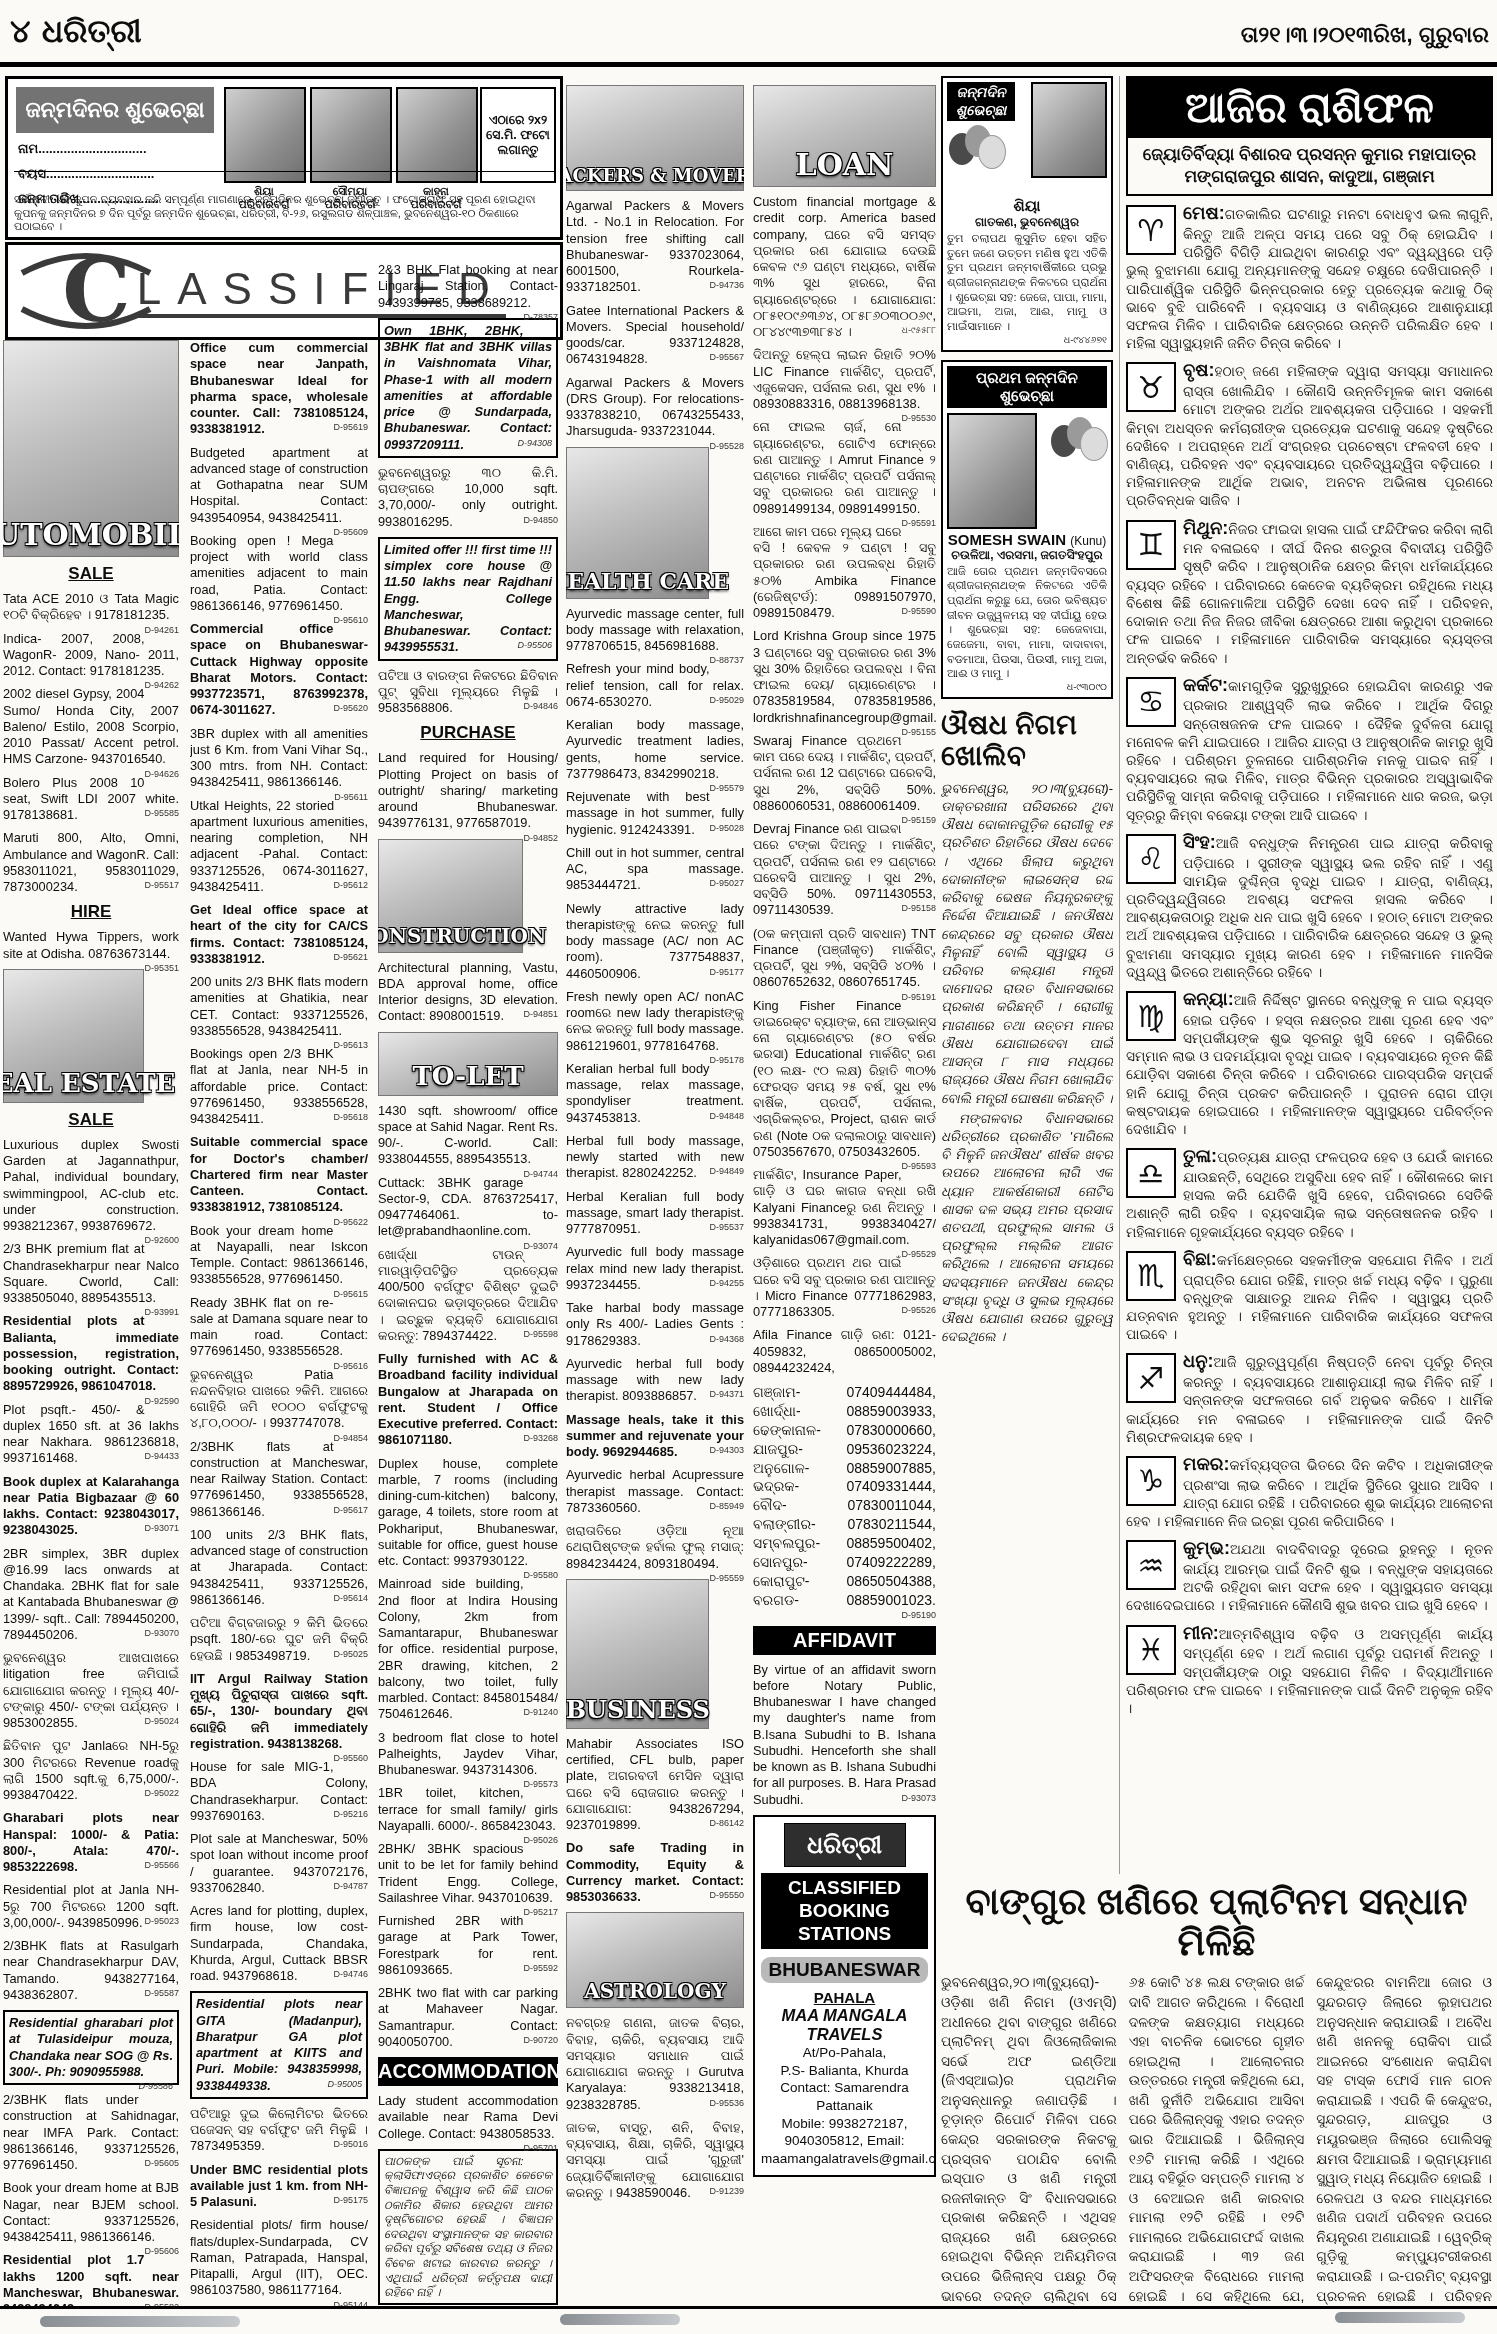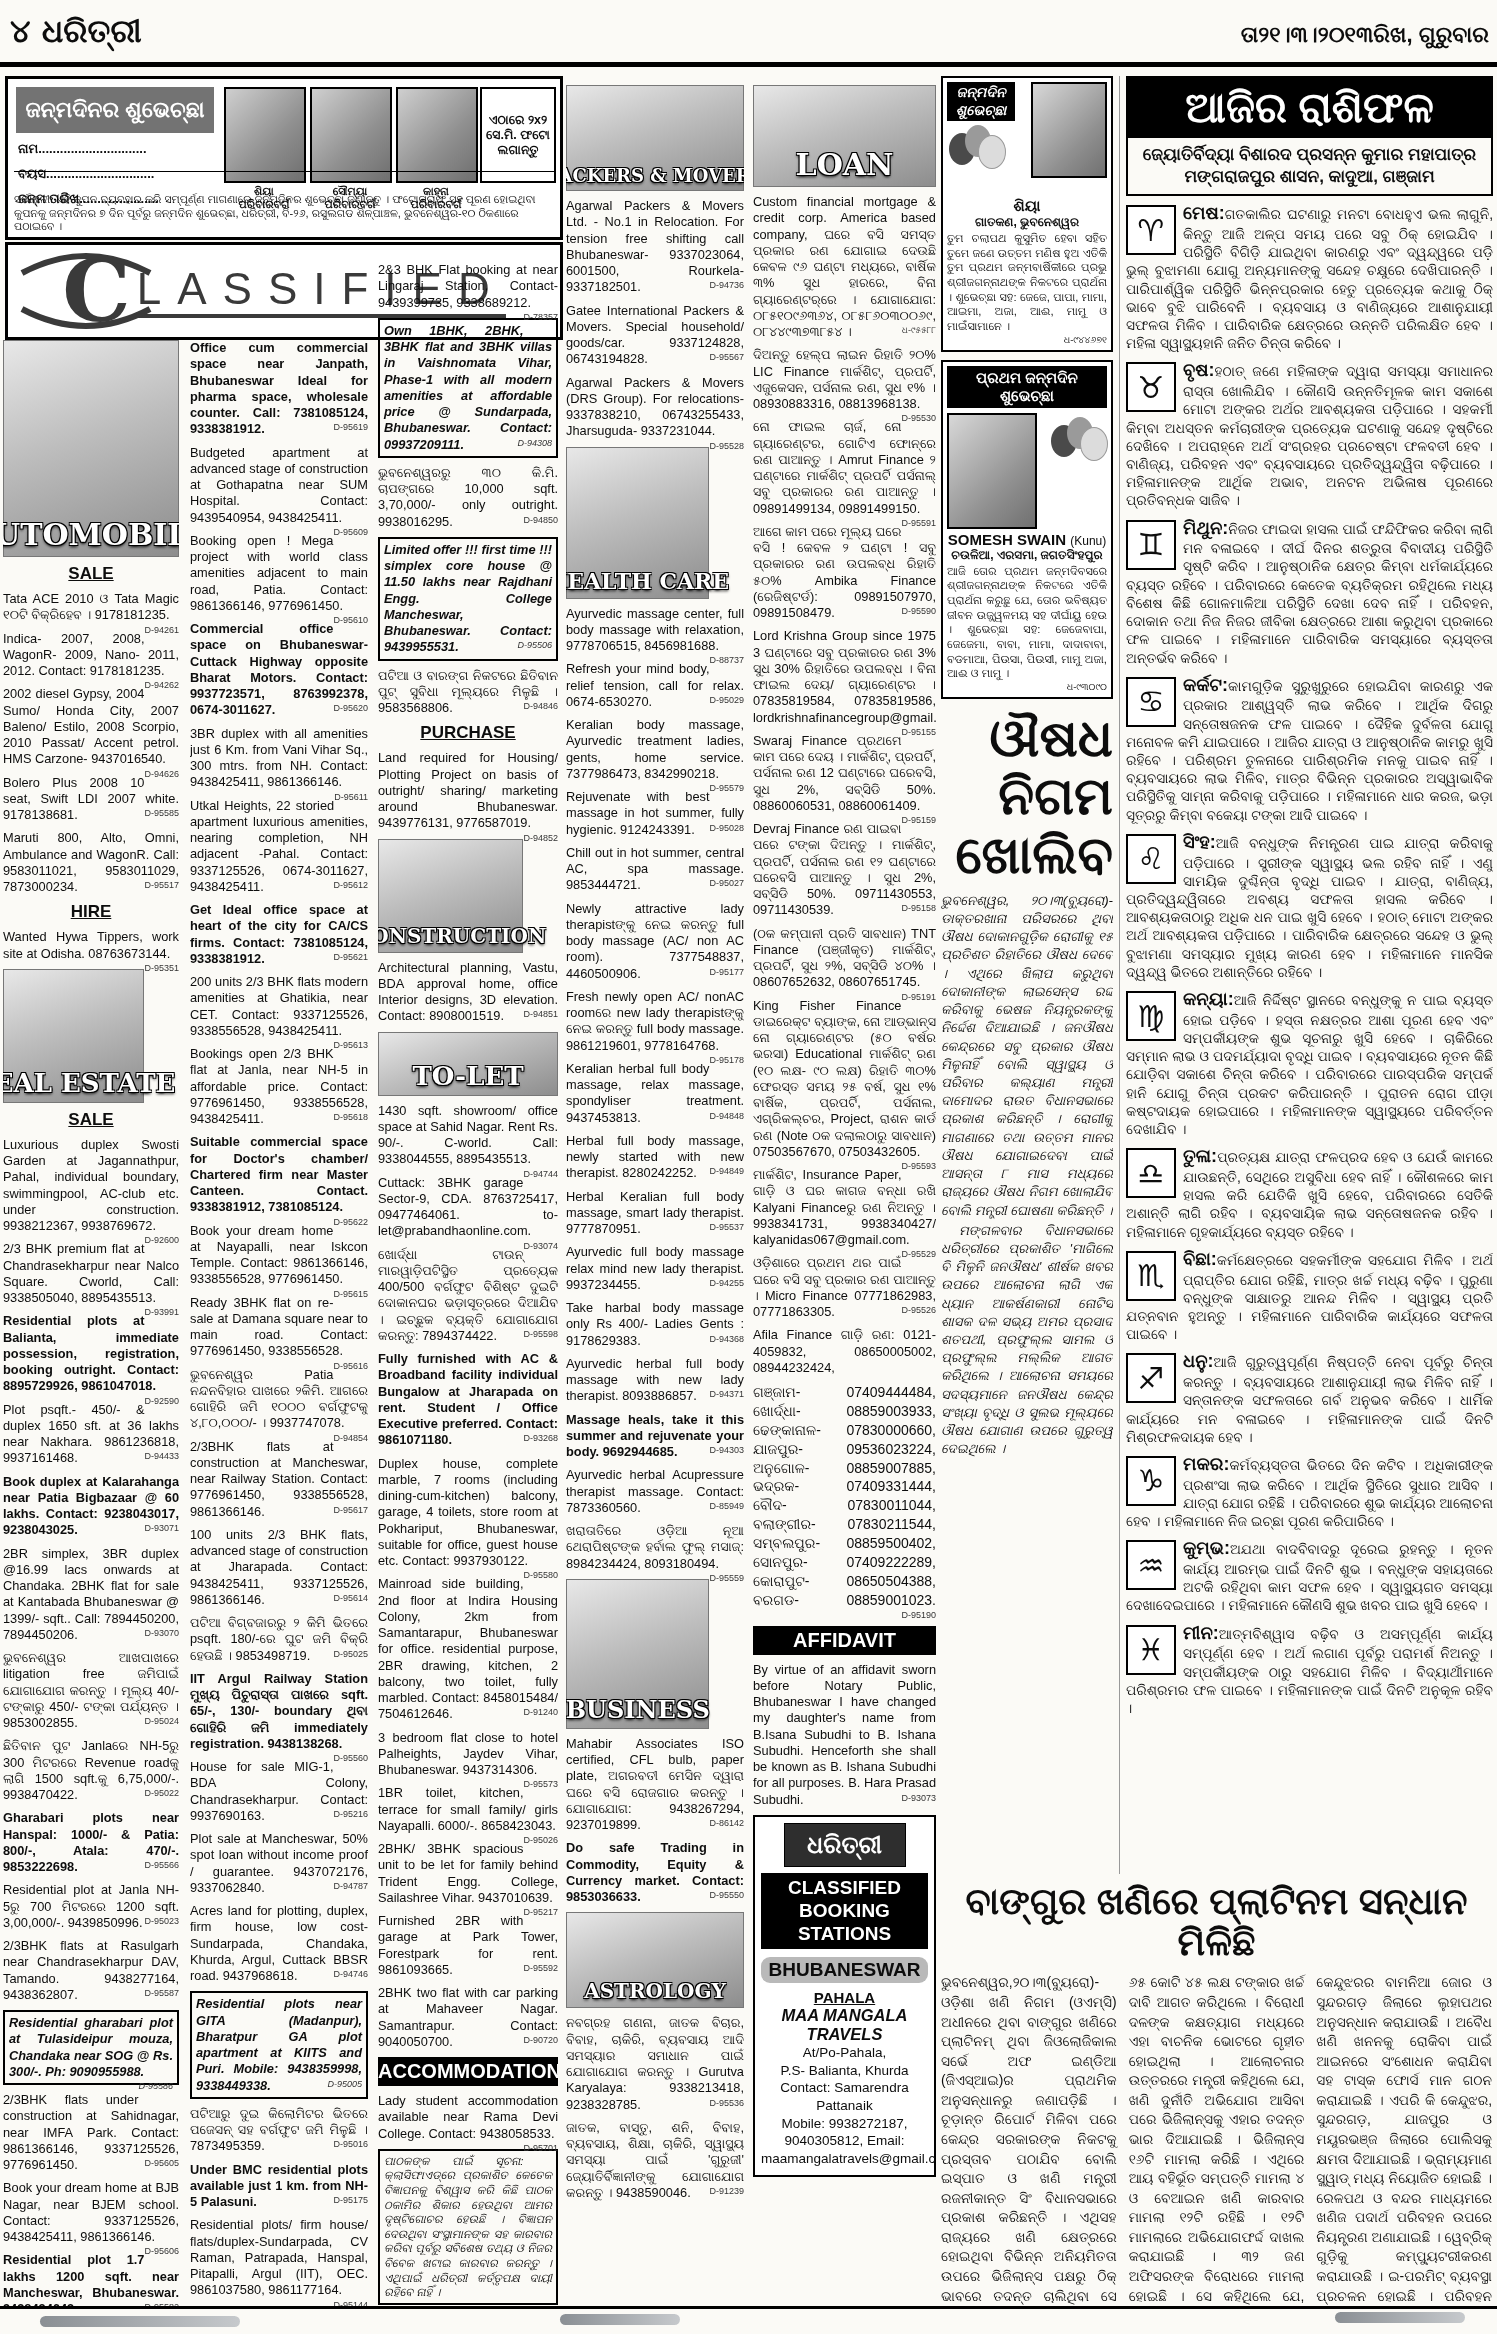--- a/index.html
+++ b/index.html
@@ -58,21 +58,21 @@
   .balloons{position:relative;width:58px;height:74px;}
   .balloons i{position:absolute;border-radius:50%;display:block;}
   .b1{width:26px;height:32px;background:#4a4a4a;left:2px;top:12px;}
   .b2{width:26px;height:32px;background:#9a9a9a;left:18px;top:4px;}
   .b3{width:26px;height:32px;background:#dcdcdc;left:31px;top:14px;border:1px solid #999;}
   .bd-photo{width:72px;height:92px;border:2px solid #000;background:linear-gradient(135deg,#d8d8d8,#909090 65%,#707070);}
   .bd-name{font-weight:bold;text-align:center;font-size:15px;margin-top:2px;}
   .bd-sub{font-weight:bold;text-align:center;font-size:12px;}
   .bd-text{font-size:11.3px;line-height:1.3;text-align:justify;margin-top:2px;}
   .bd-ref{font-size:9.5px;text-align:right;}
-  .oushadha-title{font-size:52px;line-height:1.12;font-weight:bold;text-align:right;margin:10px 0 8px;}
+  .oushadha-title{font-size:28px;line-height:1.12;font-weight:bold;text-align:left;margin:10px 0 8px;}
   .news{font-size:13.2px;line-height:1.38;text-align:justify;}
   .news p{margin:0 0 2px;font-style:italic;}
   .news p.ind{text-indent:18px;}
   
   .horo{border-left:1px solid #999;padding-left:6px;box-sizing:border-box;}
   .horo-head{border:2.5px solid #000;margin-bottom:6px;}
   .horo-title{background:#000;color:#fff;font-size:42px;font-weight:bold;text-align:center;padding:6px 0;}
   .horo-sub{font-size:17px;font-weight:bold;text-align:center;line-height:1.3;padding:6px 4px;}
   .sign{margin-bottom:6px;overflow:hidden;}
   .sign-icon{float:left;width:46px;height:46px;border:2px solid #000;margin:3px 7px 2px 0;

